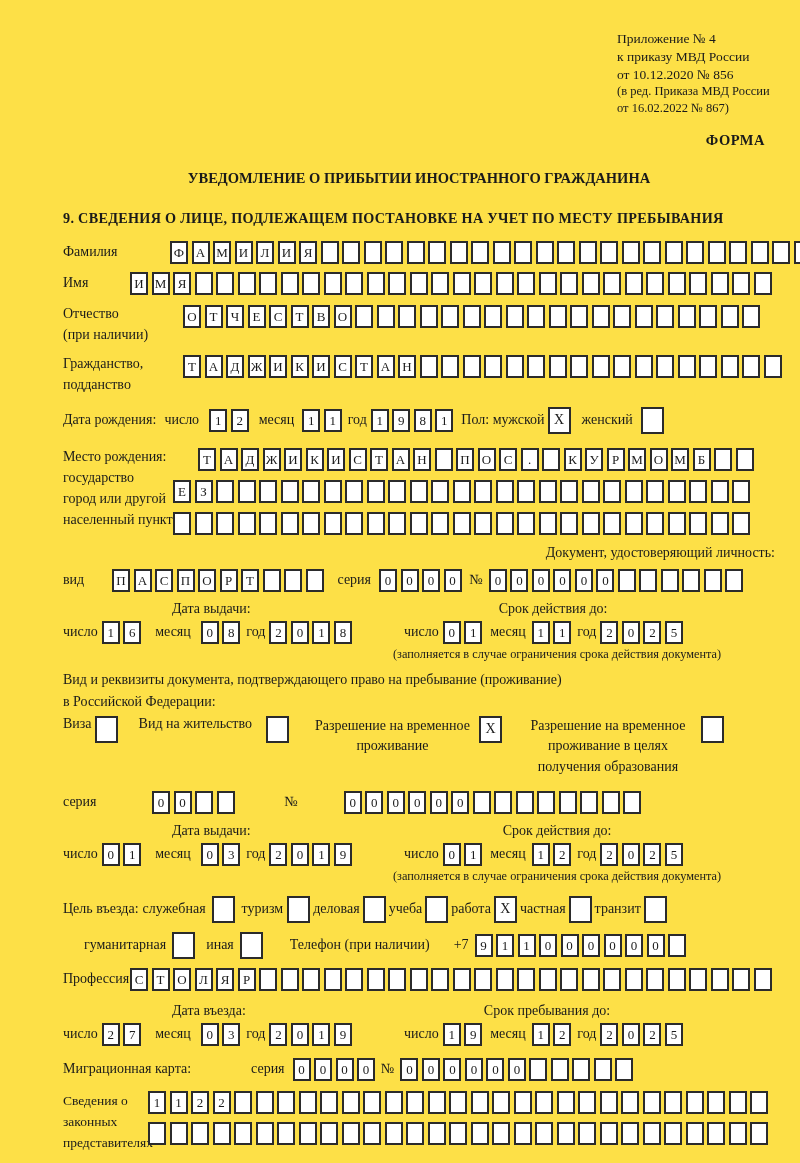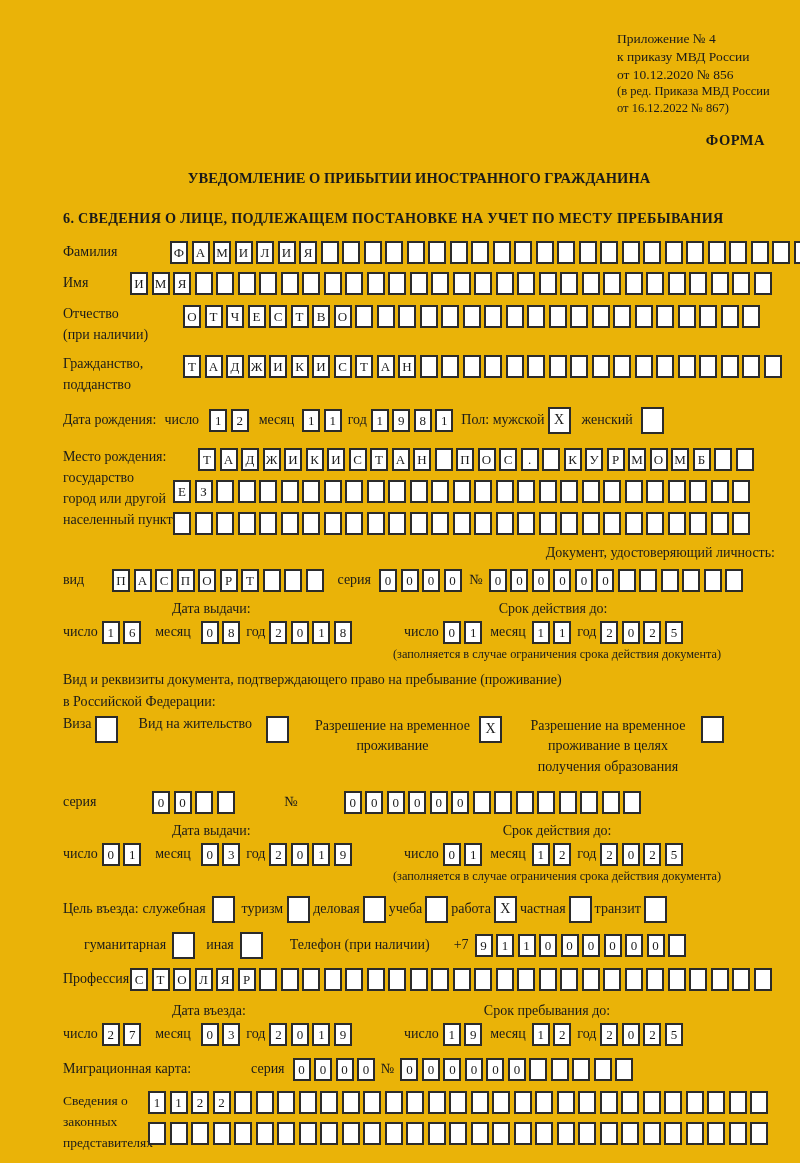--- a/index.html
+++ b/index.html
@@ -1,18 +1,18 @@
 <!DOCTYPE html>
 <html><head>
 <meta charset="utf-8">
 <style>
   html,body{margin:0;padding:0;background:#fff;}
   .page{
     position:relative;width:800px;height:1163px;box-sizing:border-box;
-    padding:30px 25px 0 63px;background:#eab308;color:#1a1a1a;
+    padding:30px 25px 0 63px;background:#fde047;color:#1a1a1a;
     font-family:"Liberation Serif","DejaVu Serif",serif;font-size:14px;overflow:hidden;
   }
   .doc-header{margin-left:554px;font-size:13.5px;line-height:1.32;}
   .doc-header .small{font-size:12.5px;}
   .forma{font-weight:bold;text-align:right;padding-right:10px;margin-top:16px;font-size:14.5px;letter-spacing:.5px;}
   .title{margin-top:18px;text-align:center;font-weight:bold;font-size:14.5px;line-height:1.55;}
   .title-underline{display:inline-block;width:66px;border-bottom:2px solid #333;margin-left:10px;vertical-align:baseline;}
   .section-heading{margin-top:20px;font-weight:bold;font-size:14.2px;letter-spacing:.3px;white-space:nowrap;}
   .frow{display:flex;align-items:center;margin-top:8px;}
   .frow.top{align-items:flex-start;}
@@ -56,30 +56,30 @@
 </head>
 <body>
 
 <div class="page">
 
   <div class="doc-header">
     <div>Приложение № 4</div>
     <div>к приказу МВД России</div>
     <div>от 10.12.2020 № 856</div>
     <div class="small">(в ред. Приказа МВД России</div>
-    <div class="small">от 16.12.2022 № 867)</div>
+    <div class="small">от 16.02.2022 № 867)</div>
   </div>
 
   <div class="forma">ФОРМА</div>
 
   <div class="title">
     <div>УВЕДОМЛЕНИЕ О ПРИБЫТИИ ИНОСТРАННОГО ГРАЖДАНИНА</div>
   </div>
 
-  <div class="section-heading">6. СВЕДЕНИЯ О ЛИЦЕ, ПОДЛЕЖАЩЕМ ПОСТАНОВКЕ НА УЧЕТ ПО МЕСТУ ПРЕБЫВАНИЯ</div>
+  <div class="section-heading">9. СВЕДЕНИЯ О ЛИЦЕ, ПОДЛЕЖАЩЕМ ПОСТАНОВКЕ НА УЧЕТ ПО МЕСТУ ПРЕБЫВАНИЯ</div>
 
   <div class="frow mt14">
     <span class="lbl w67">Фамилия</span>
     <div class="cells">
         <span class="cell">Ф</span>
         <span class="cell">А</span>
         <span class="cell">М</span>
         <span class="cell">И</span>
         <span class="cell">Л</span>
         <span class="cell">И</span>

